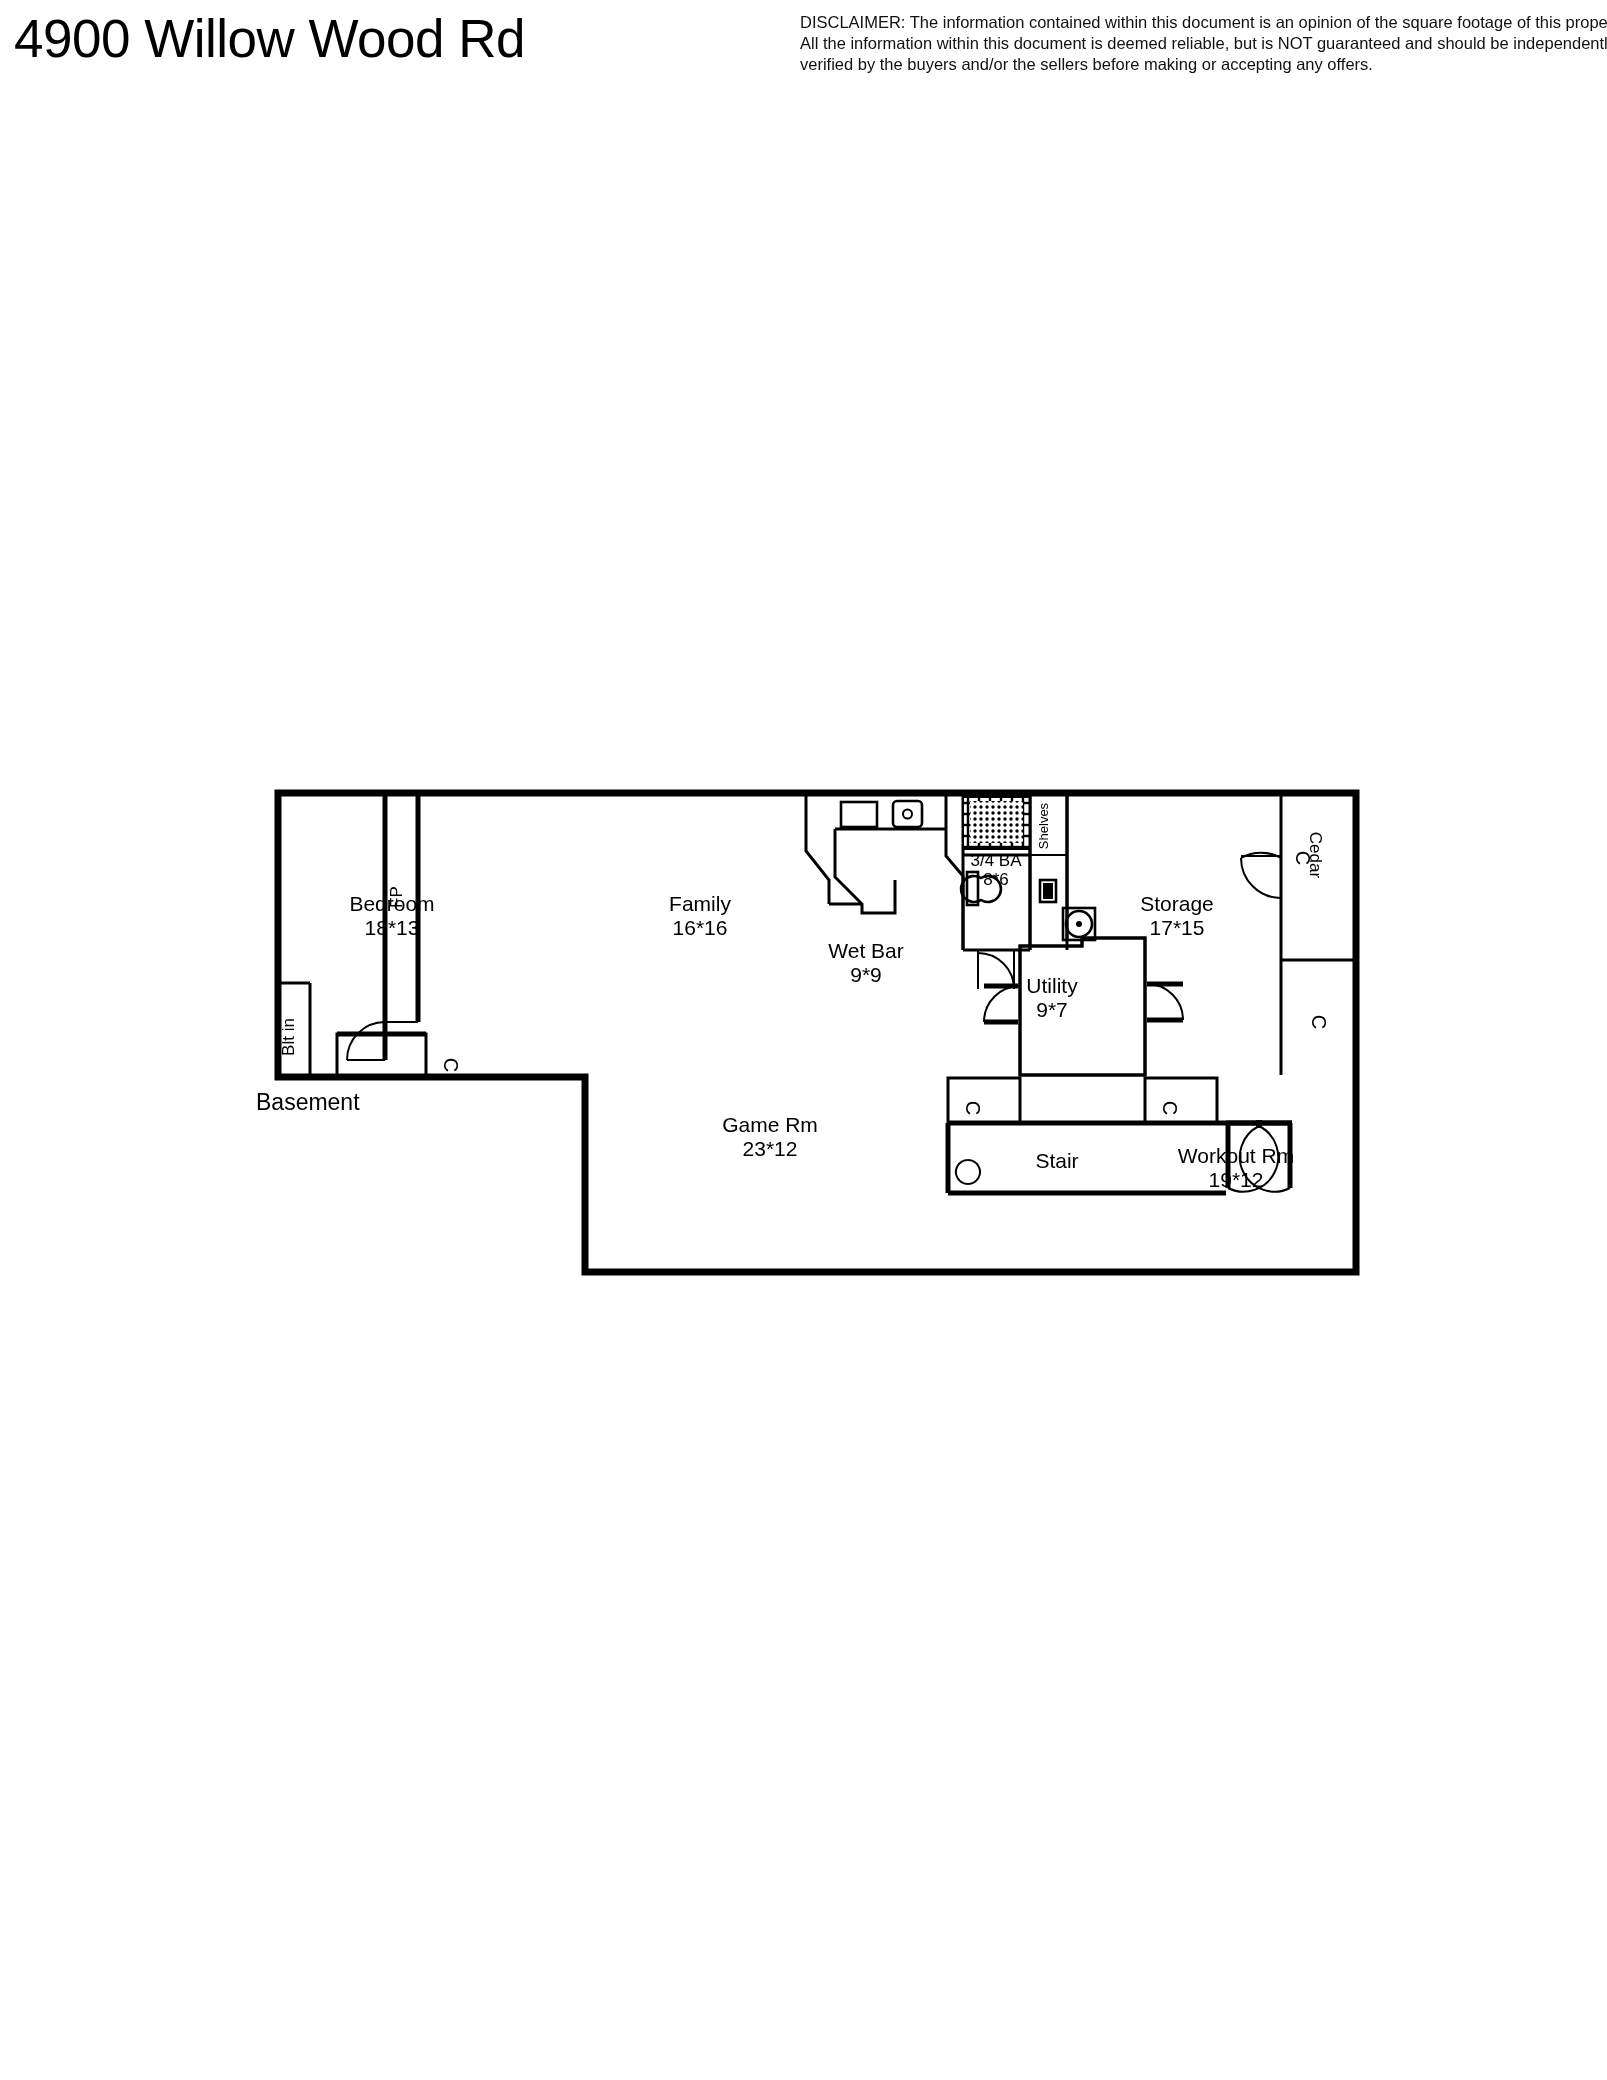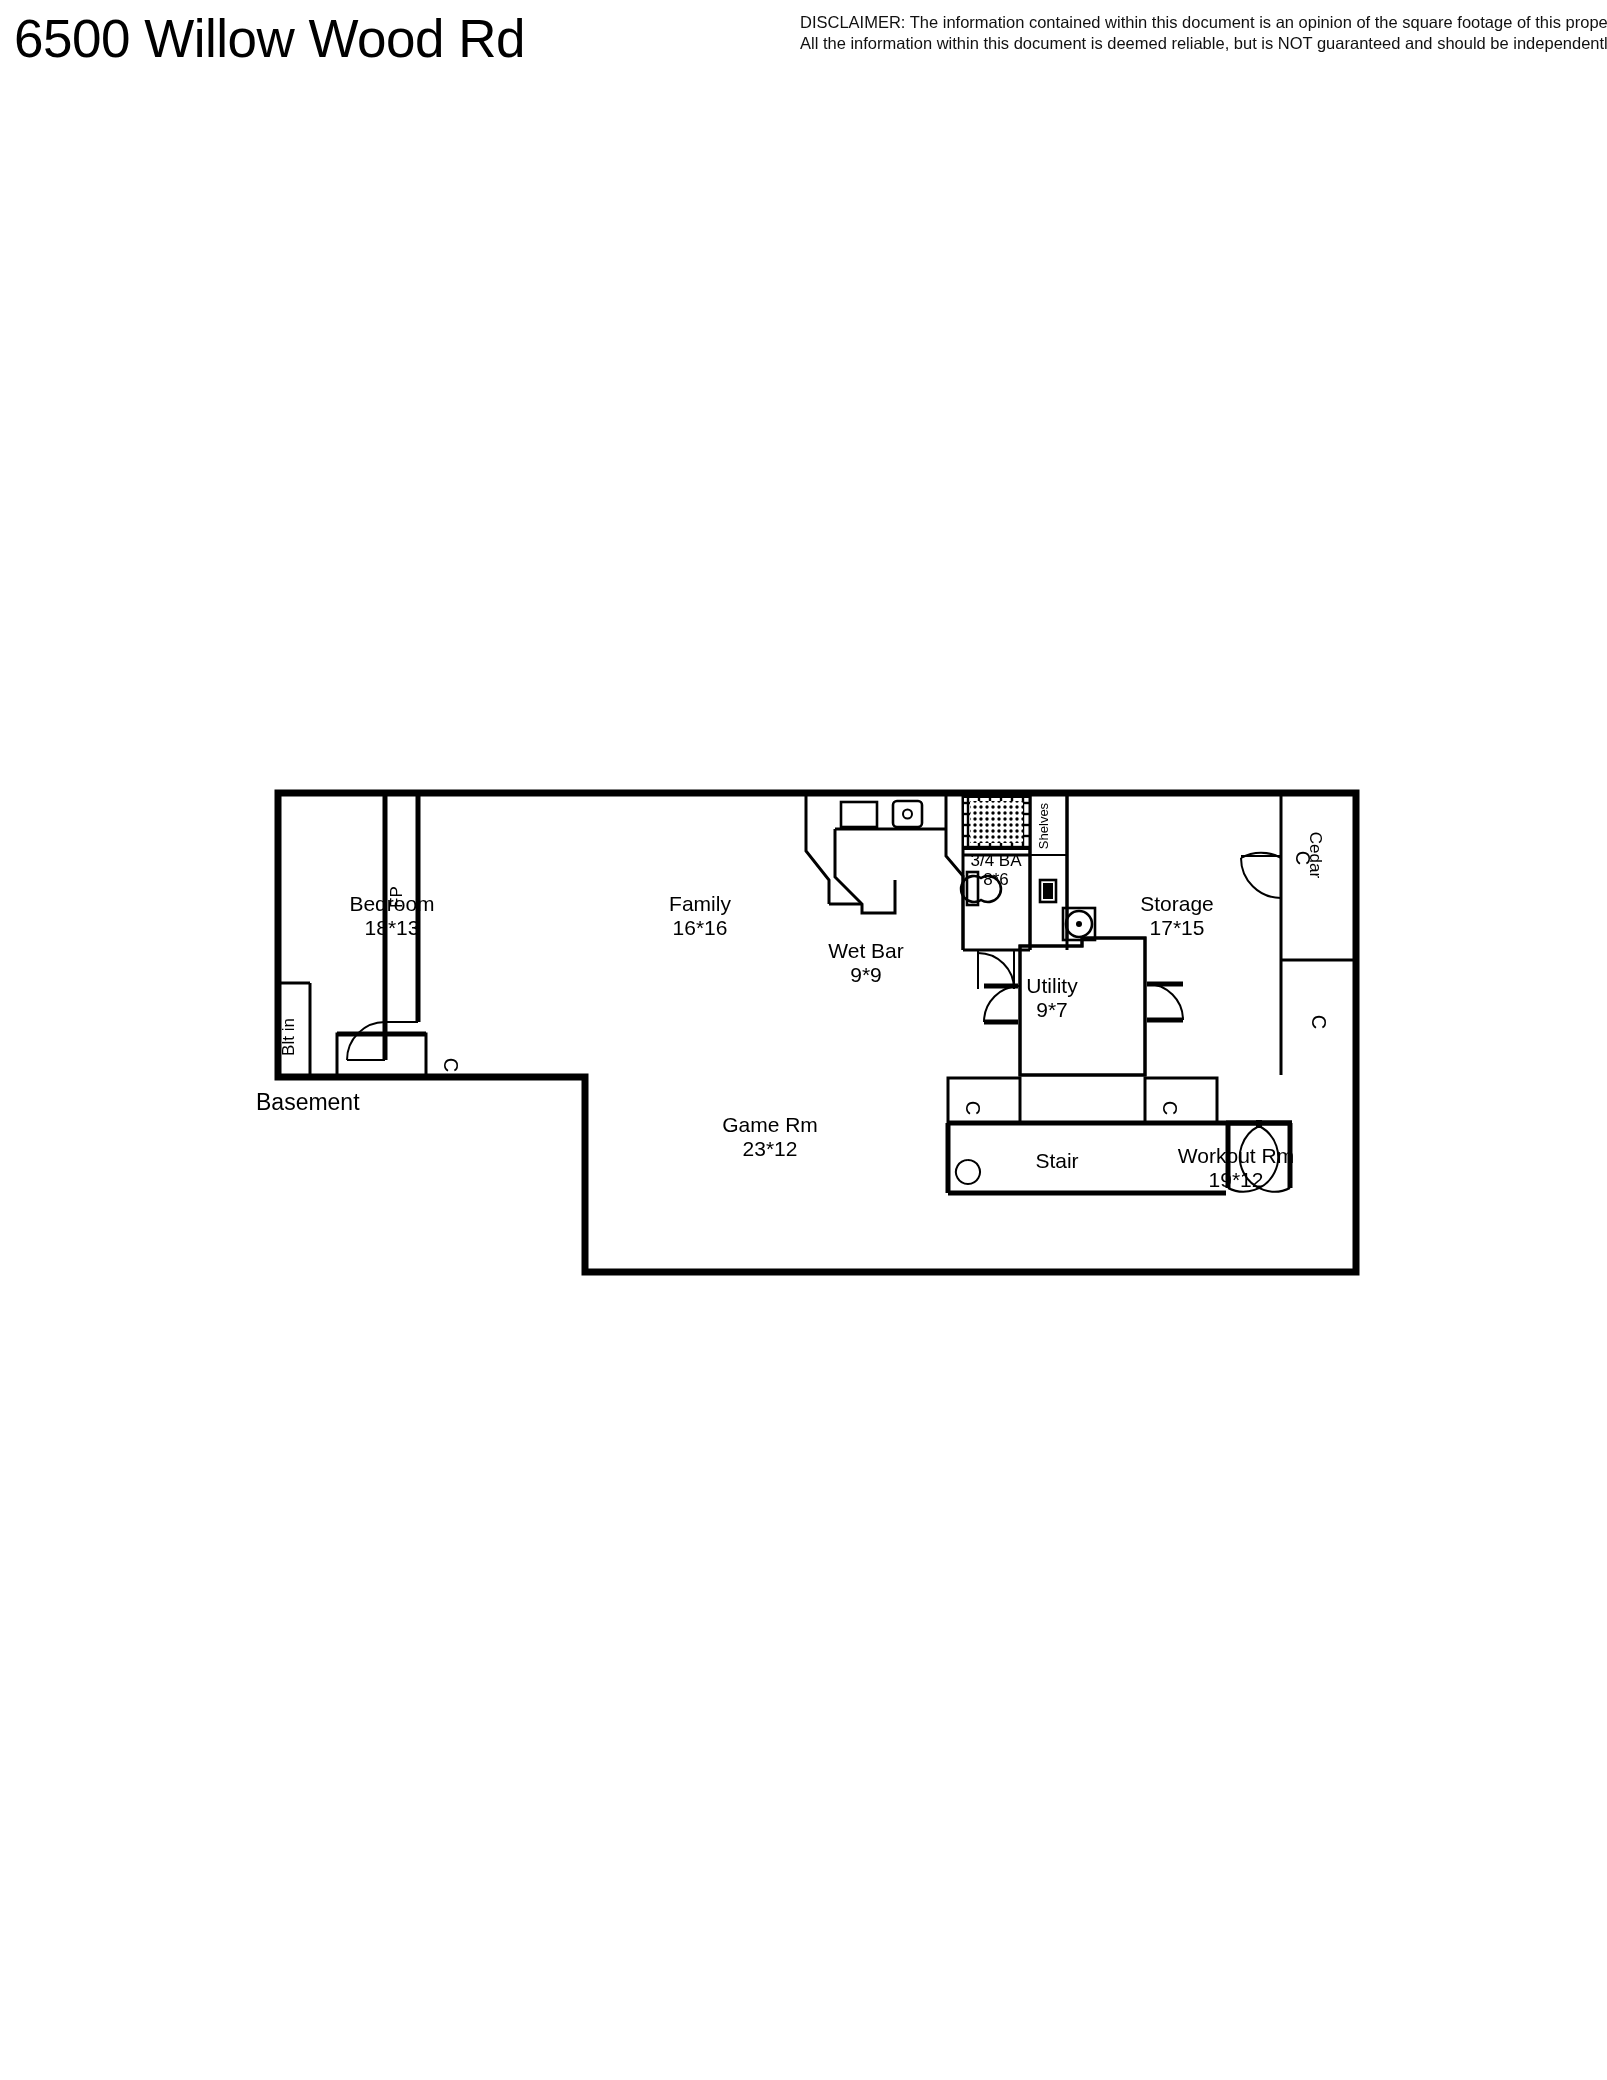--- a/index.html
+++ b/index.html
@@ -93,24 +93,25 @@
   text.floorname {
     font-family:"Liberation Sans", sans-serif;
     font-size:23px; fill:#000;
     text-anchor:start;
   }
 </style>
 </head>
 <body>
 
 <div id="header">
-  <div id="page-title">6500 Willow Wood Rd</div>
+  <div id="page-title">4900 Willow Wood Rd</div>
   <div id="disclaimer">
     <span class="dl-line">DISCLAIMER: The information contained within this document is an opinion of the square footage of this property.</span>
     <span class="dl-line">All the information within this document is deemed reliable, but is NOT guaranteed and should be independently</span>
+    <span class="dl-line">verified by the buyers and/or the sellers before making or accepting any offers.</span>
   </div>
 </div>
 
 <div id="plan-wrap">
 <svg id="plan" width="1607" height="2080" viewBox="0 0 1607 2080" xmlns="http://www.w3.org/2000/svg">
 
   <defs>
     <pattern id="tilegrid" width="11" height="11" patternUnits="userSpaceOnUse">
       <rect width="11" height="11" fill="#fff"></rect>
       <rect width="11" height="11" fill="none" stroke="#000" stroke-width="2.4"></rect>

